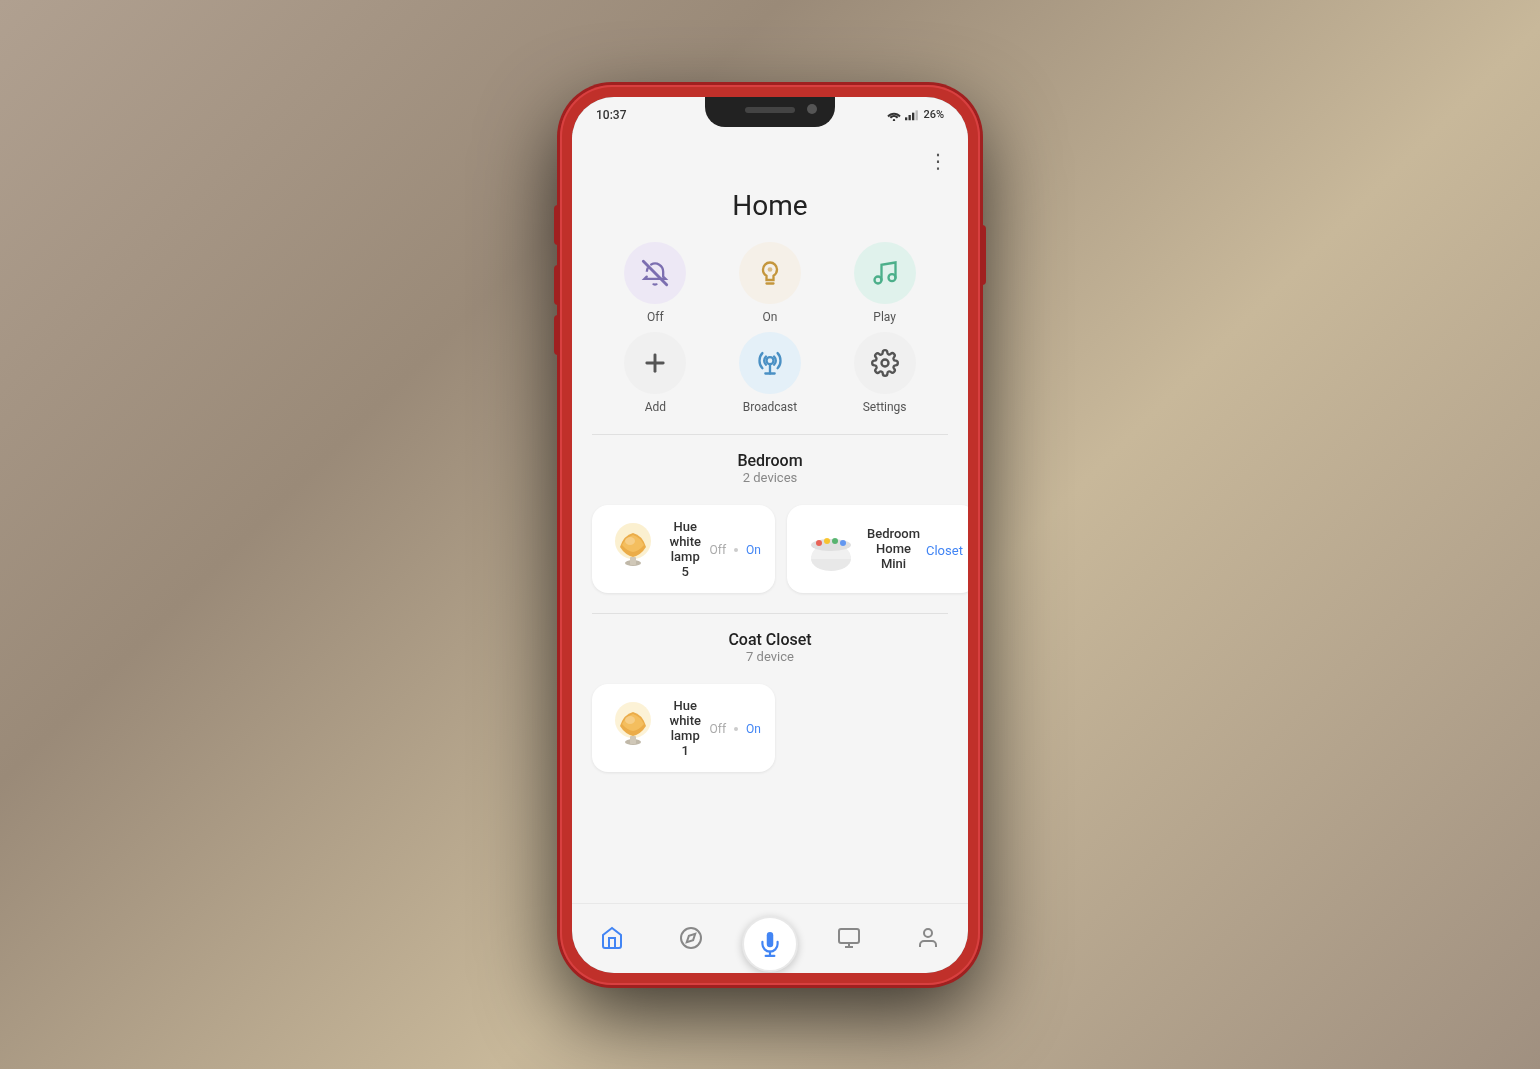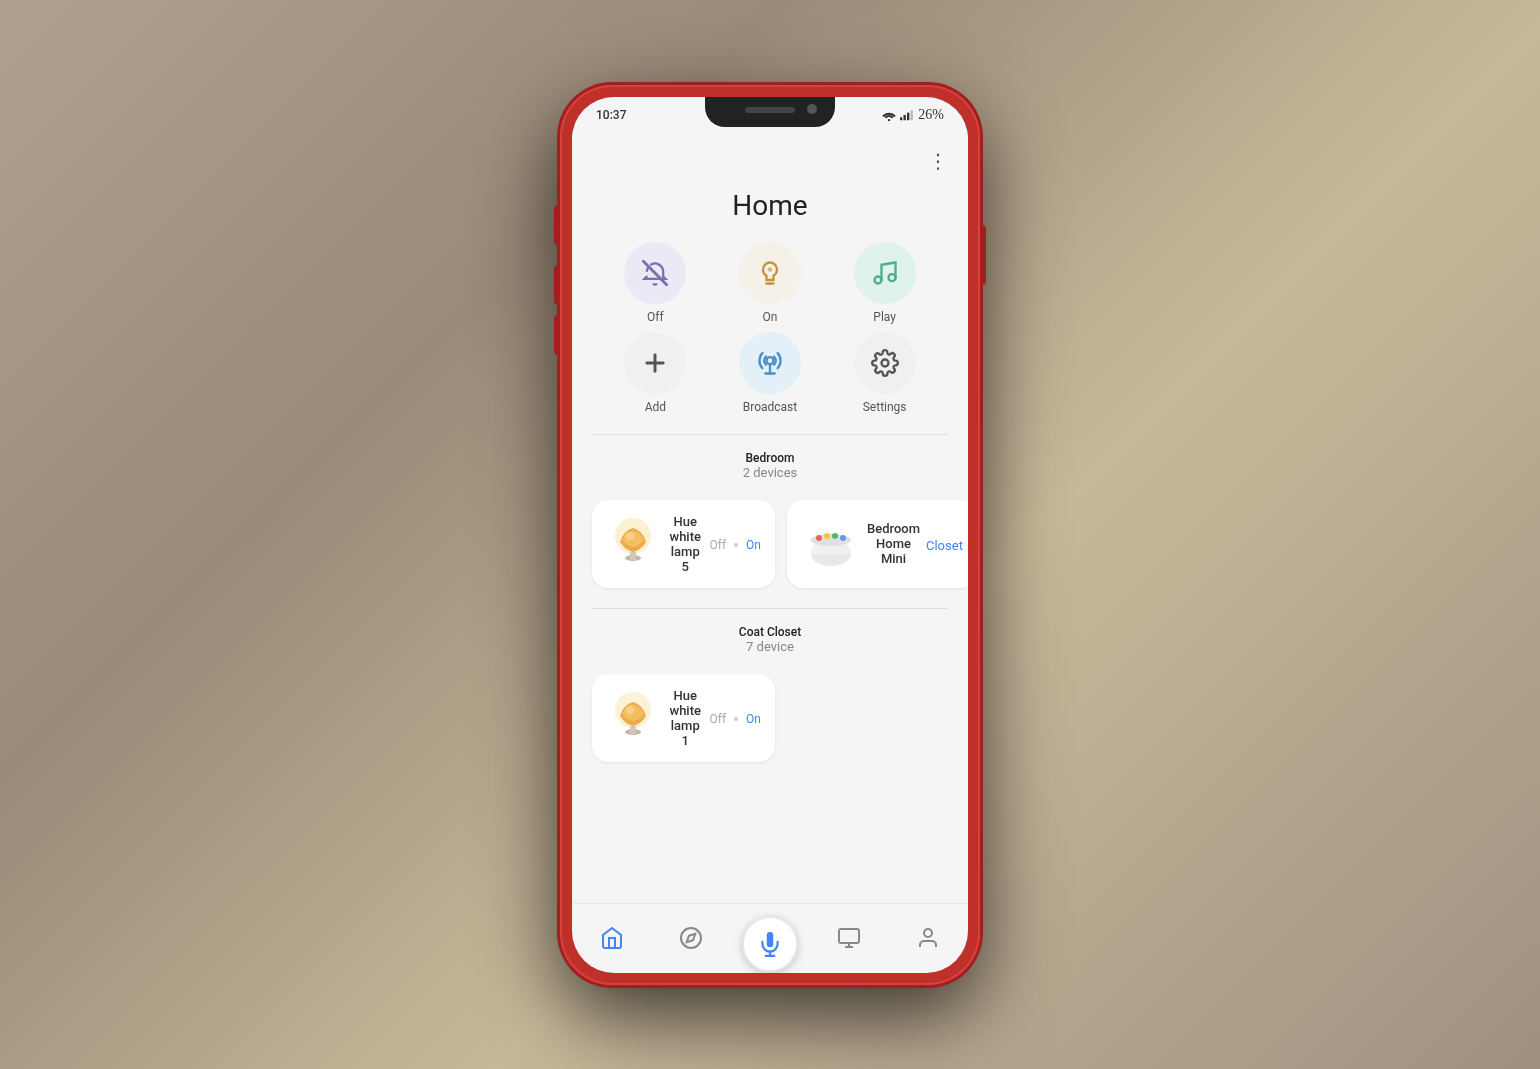--- a/index.html
+++ b/index.html
@@ -198,21 +198,21 @@
       background: #e0e0e0;
       margin: 4px 20px 16px;
     }
 
     
     .section-header {
       text-align: center;
       padding: 0 20px 4px;
     }
     .section-title {
-      font-size: 12px;
+      font-size: 16px;
       font-weight: 500;
       color: #222;
     }
     .section-subtitle {
       font-size: 13px;
       color: #888;
       margin-top: 0;
     }
 
     
@@ -329,21 +329,21 @@
           <circle cx="12" cy="18" r="2" fill="#333"></circle>
         </svg>
 
         <svg width="14" height="12" viewBox="0 0 24 18">
           <rect x="0" y="13" width="4" height="5" fill="#333"></rect>
           <rect x="6" y="9" width="4" height="9" fill="#333"></rect>
           <rect x="12" y="5" width="4" height="13" fill="#333"></rect>
           <rect x="18" y="1" width="4" height="17" fill="#333" opacity="0.3"></rect>
         </svg>
 
-        <span style="font-size:14px; color:#333; font-weight:500;font-family:Liberation Serif, serif;">26%</span>
+        <span style="font-size:11px; color:#333; font-weight:500;">26%</span>
       </div>
     </div>
 
     <div class="screen-content">
 
       <div class="app-header">
         <span class="more-icon">⋮</span>
       </div>
 
       <div class="page-title">Home</div>

